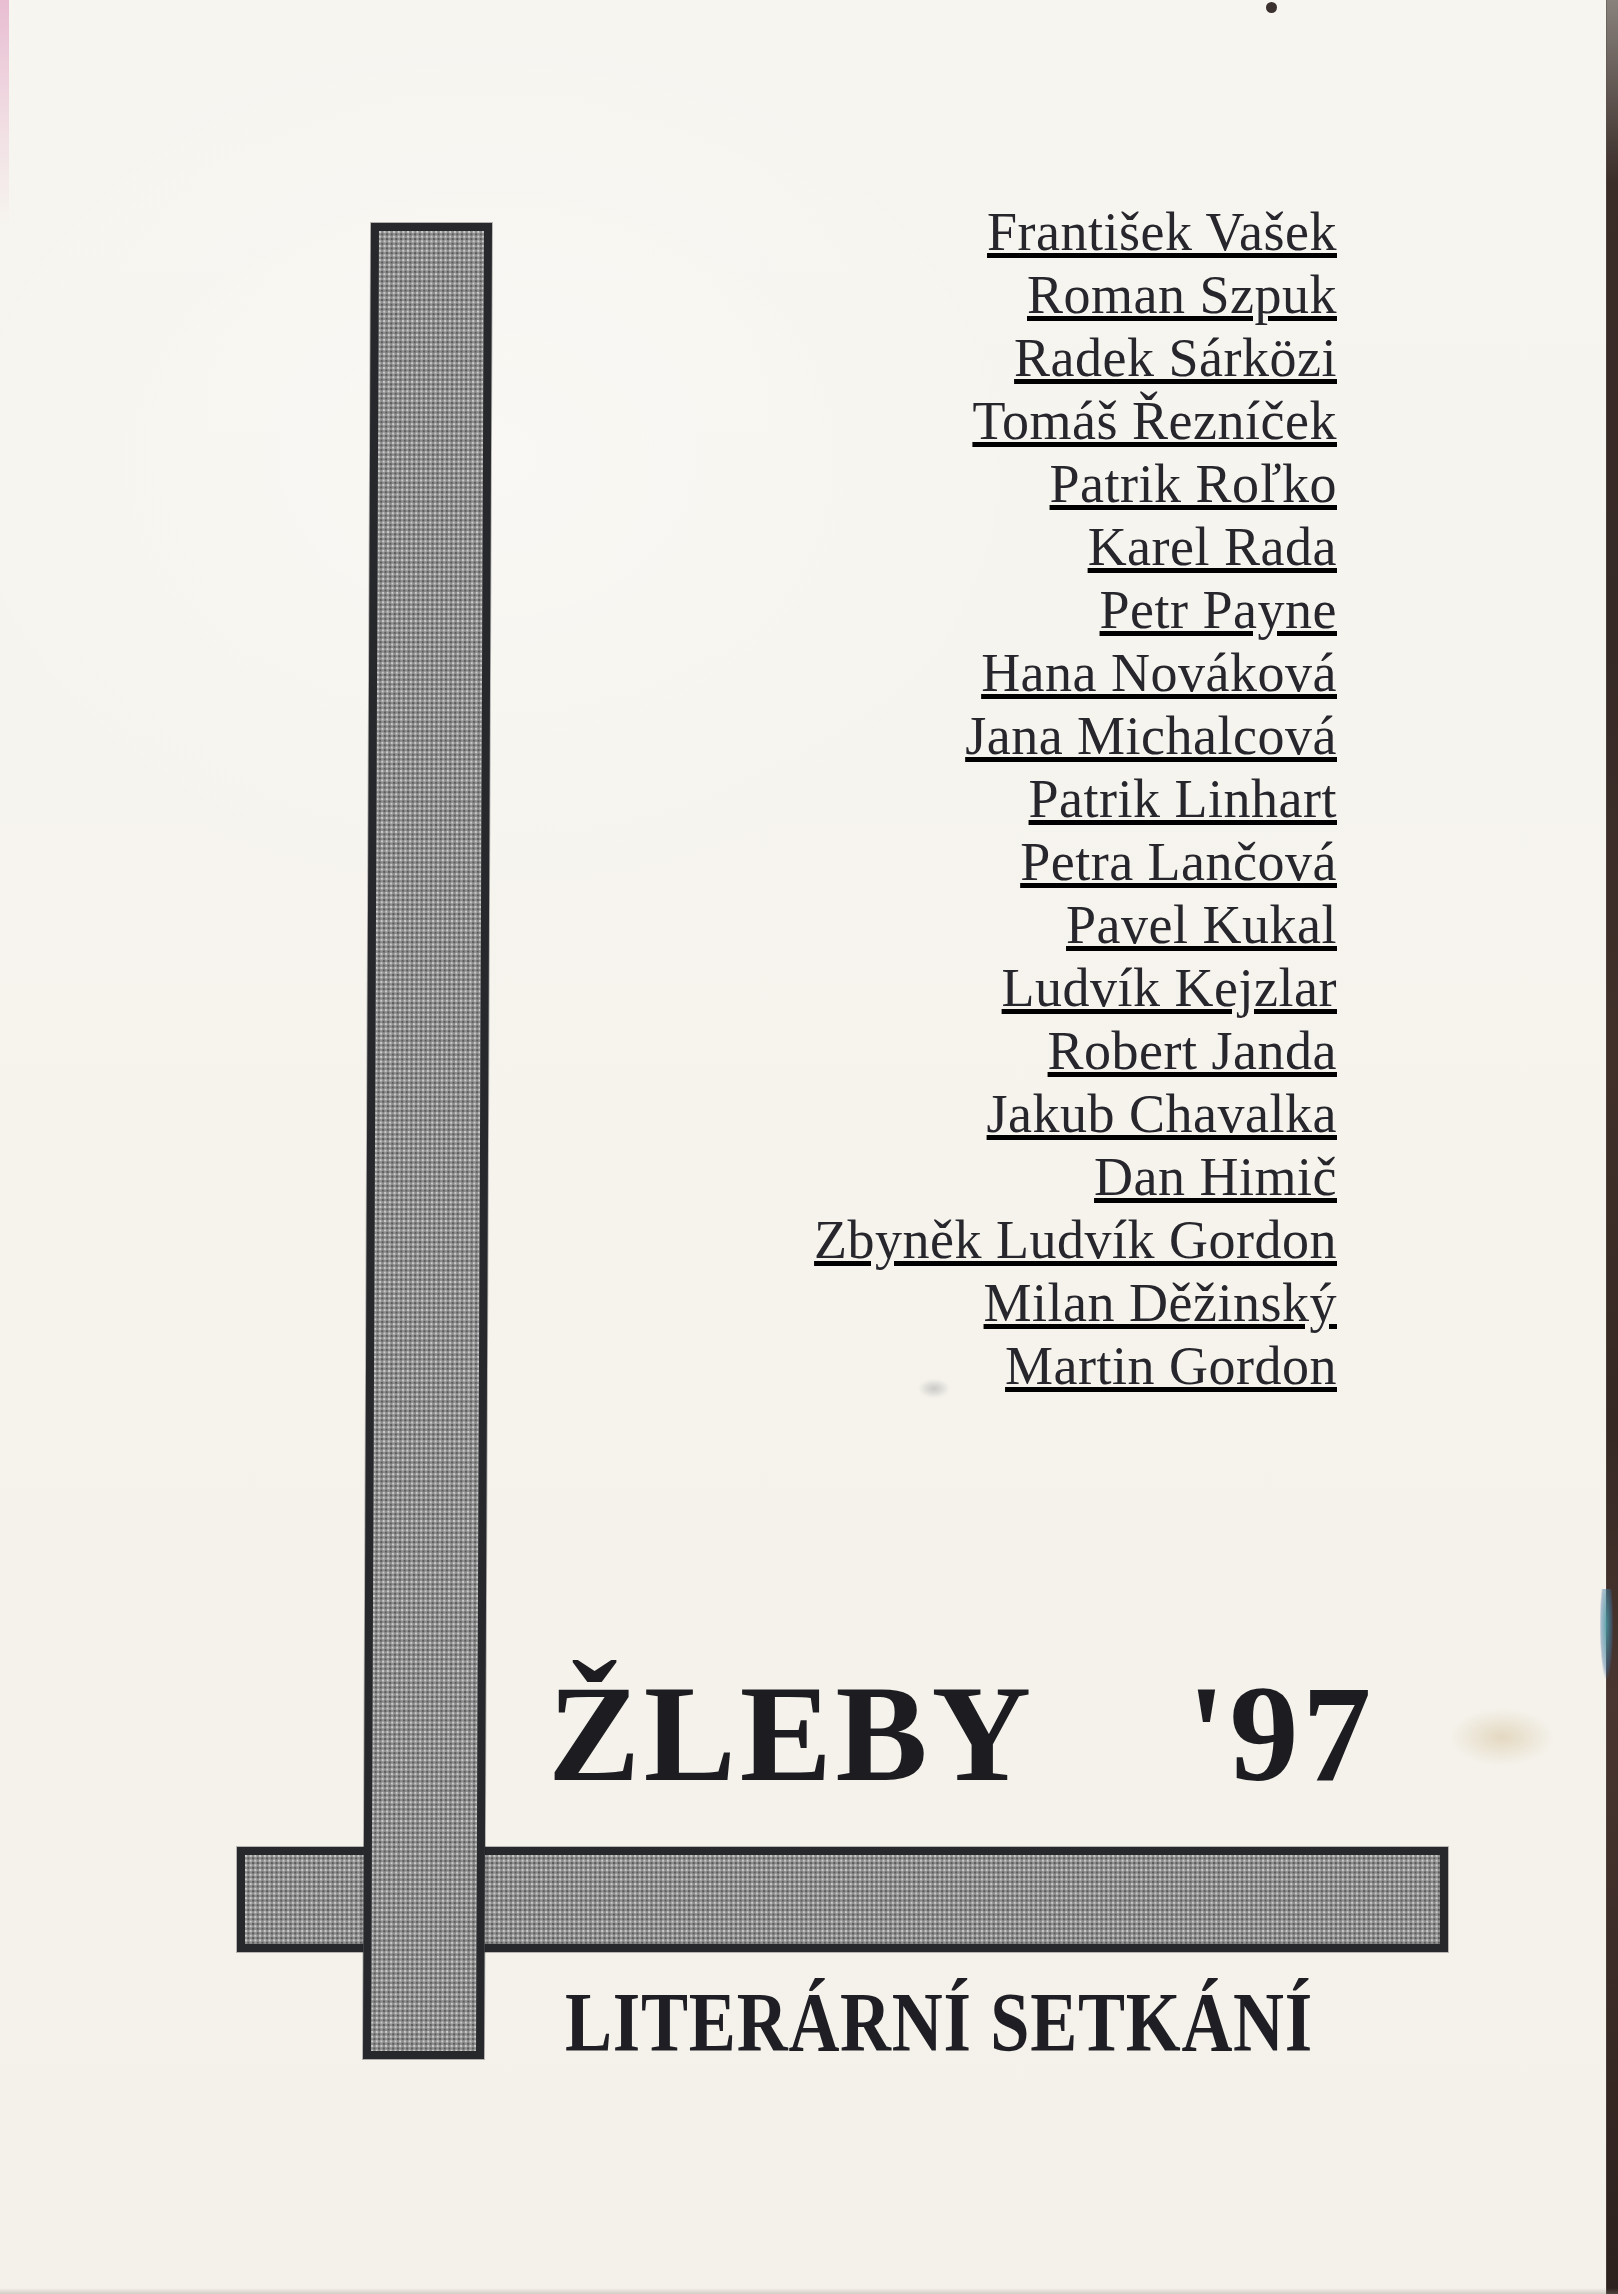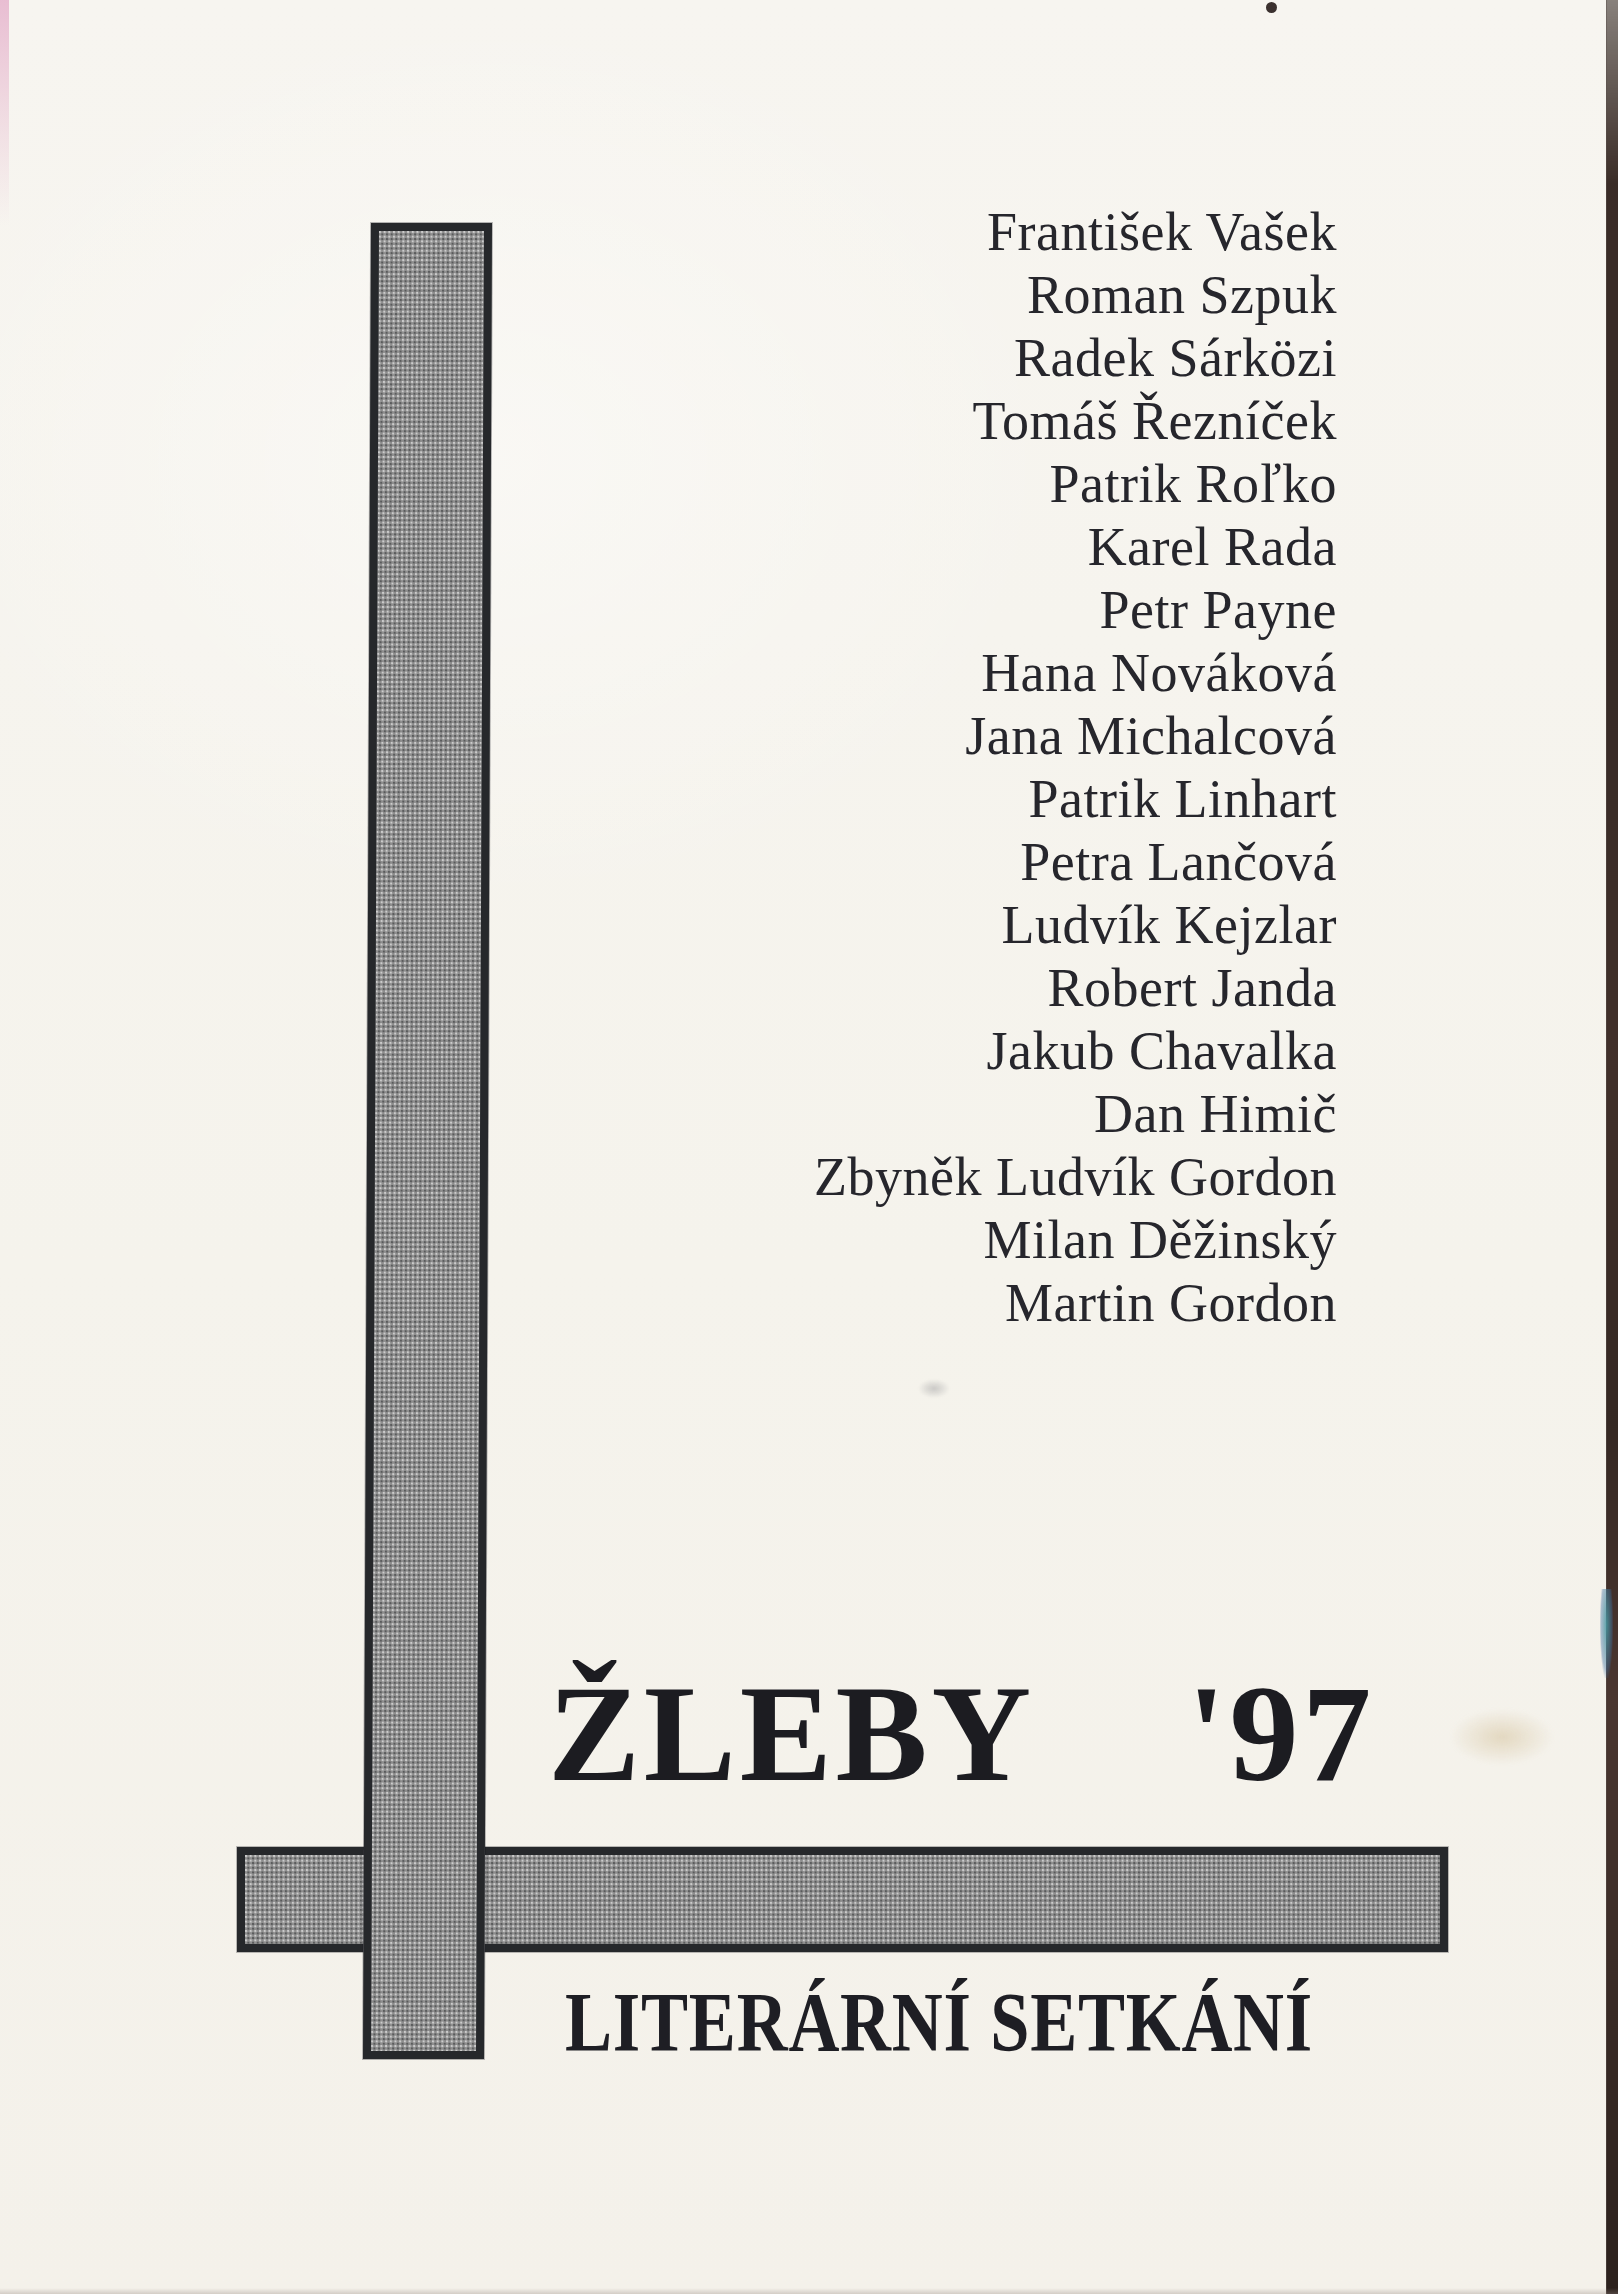--- a/index.html
+++ b/index.html
@@ -64,20 +64,21 @@
   }
   .bar-vertical{ left:367px; top:223px; width:121px; height:1836px; z-index:3; transform:skewX(-0.25deg); }
   .bar-horizontal{ left:237px; top:1847px; width:1211px; height:105px; z-index:2; }
 
   
   .authors{
     position:absolute;
     top:201px; right:282px;
     text-align:right;
     z-index:4;
+    text-decoration:underline;
   }
   .name-line{
     font-size:54px;
     line-height:63px;
     color:#26262c;
     letter-spacing:0.5px;
     white-space:nowrap;
   }
 
   
@@ -123,20 +124,21 @@
       <div class="name-line">Roman Szpuk</div>
       <div class="name-line">Radek Sárközi</div>
       <div class="name-line">Tomáš Řezníček</div>
       <div class="name-line">Patrik Roľko</div>
       <div class="name-line">Karel Rada</div>
       <div class="name-line">Petr Payne</div>
       <div class="name-line">Hana Nováková</div>
       <div class="name-line">Jana Michalcová</div>
       <div class="name-line">Patrik Linhart</div>
       <div class="name-line">Petra Lančová</div>
+      <div class="name-line">Pavel Kukal</div>
       <div class="name-line">Ludvík Kejzlar</div>
       <div class="name-line">Robert Janda</div>
       <div class="name-line">Jakub Chavalka</div>
       <div class="name-line">Dan Himič</div>
       <div class="name-line">Zbyněk Ludvík Gordon</div>
       <div class="name-line">Milan Děžinský</div>
       <div class="name-line">Martin Gordon</div>
     </div>
 
   <div class="title-row">

